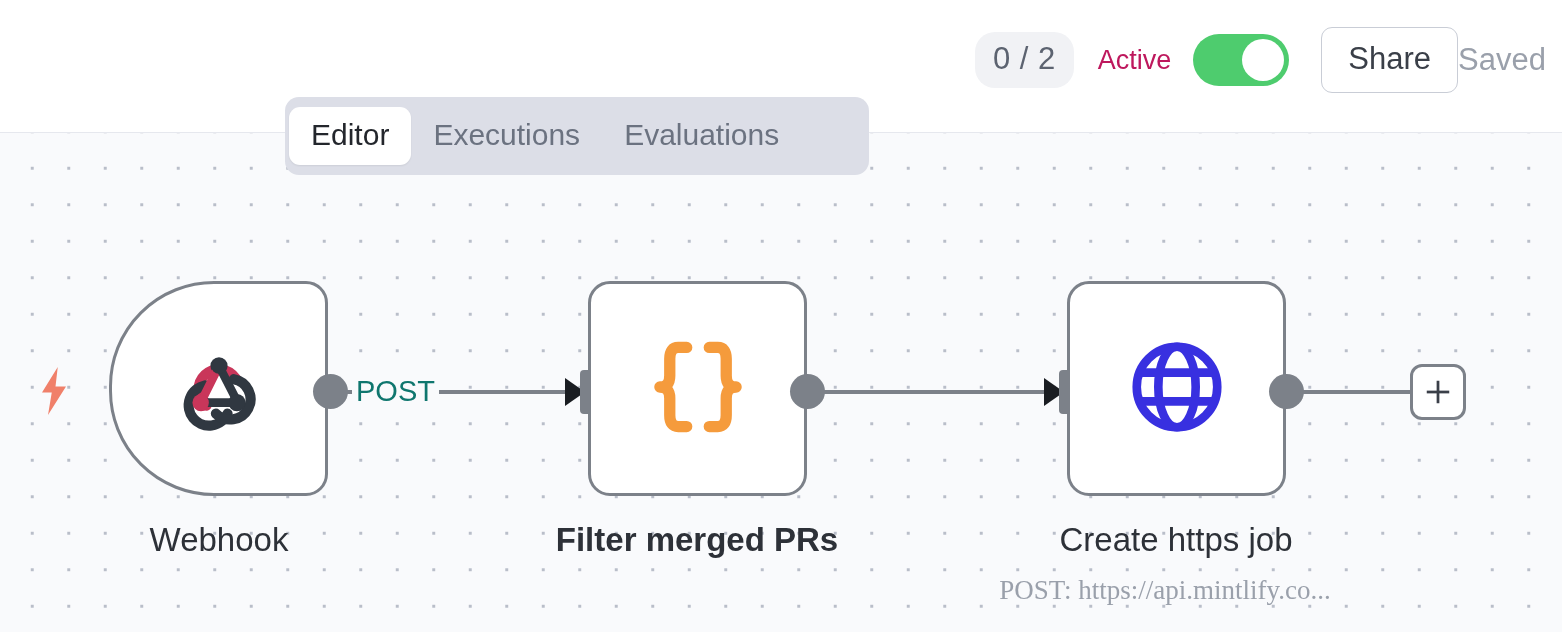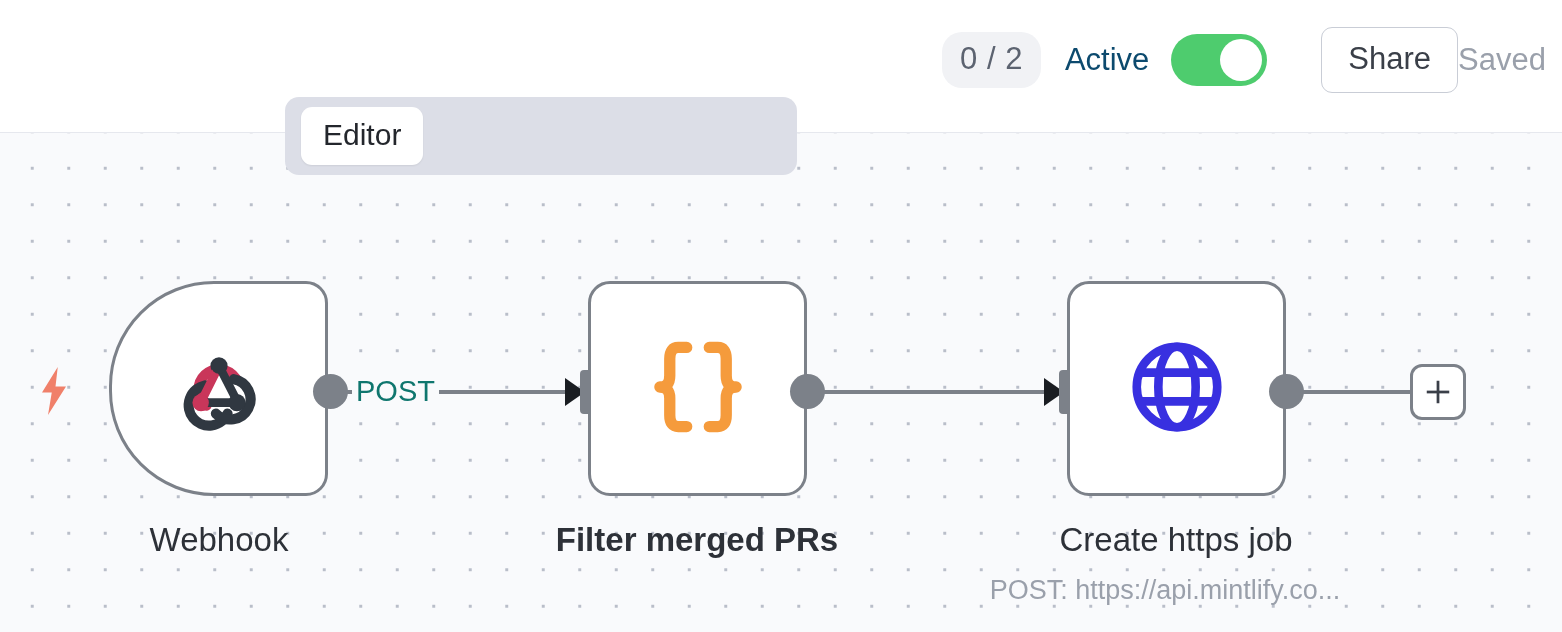--- a/index.html
+++ b/index.html
@@ -30,67 +30,67 @@
   .run-badge {
     background: #f1f2f5;
     color: #5c6370;
     font-size: 31px;
     border-radius: 20px;
     padding: 9px 18px 11px 18px;
     letter-spacing: 0.5px;
     white-space: nowrap;
   }
   .active-label {
-    color: #0c4a6e;
-    font-size: 31px;
+    color: #be185d;
+    font-size: 27px;
     margin-left: 24px;
     white-space: nowrap;
   }
   .toggle {
     margin-left: 22px;
     width: 96px; height: 52px;
     background: #4ecc6e;
     border-radius: 26px;
     position: relative;
     cursor: pointer;
     flex: none;
   }
   .toggle .knob {
     position: absolute; top: 5px; right: 5px;
     width: 42px; height: 42px;
     background: #ffffff;
     border-radius: 50%;
   }
   .share-btn {
-    margin-left: 54px;
+    margin-left: 32px;
     border: 1.6px solid #c9cdd6;
     border-radius: 11px;
     background: #ffffff;
     color: #3a3f48;
     font-size: 31px;
     font-family: "Liberation Sans", sans-serif;
     padding: 13px 26px 15px 26px;
     cursor: pointer;
     white-space: nowrap;
   }
   .saved-label {
     color: #9aa0ab;
     font-size: 31px;
     white-space: nowrap;
   }
 
   
   #tabbar {
     position: absolute;
     left: 285px; top: 97px;
-    width: 512px; height: 78px;
+    width: 584px; height: 78px;
     background: #dcdee7;
     border-radius: 14px;
     display: flex; align-items: center;
-    padding: 0 16px;
+    padding: 0 4px;
     z-index: 9;
   }
   .tab {
     font-size: 30px;
     color: #6b7280;
     padding: 11px 22px 13px 22px;
     border-radius: 11px;
     cursor: pointer;
     white-space: nowrap;
     background: transparent;
@@ -218,20 +218,22 @@
       </div>
 
       <button class="share-btn">Share</button>
 
       <div class="saved-label">Saved</div>
     </div>
   </div>
 
   <div id="tabbar">
     <button class="tab active">Editor</button>
+    <button class="tab">Executions</button>
+    <button class="tab">Evaluations</button>
   </div>
 
   <div id="canvas">
 
     <div class="bolt" style="left:36px; top:234px;">
       <svg width="36" height="48" viewBox="0 0 24 32" xmlns="http://www.w3.org/2000/svg">
         <path d="M14.5 0 L4 17 L10.5 17 L8 32 L20 13 L13 13 Z" fill="#f0806a"></path>
       </svg>
     </div>
 
@@ -293,21 +295,21 @@
             <circle cx="32" cy="32" r="28"></circle>
             <ellipse cx="32" cy="32" rx="13" ry="28"></ellipse>
             <line x1="4.5" y1="22" x2="59.5" y2="22"></line>
             <line x1="4.5" y1="42" x2="59.5" y2="42"></line>
           </g>
         </svg>
       </span>
     </div>
     <div class="port-out" style="left:1269px; top:241px;"></div>
     <div class="node-label" style="left:1176px; top:388px;">Create https job</div>
-    <div class="node-sub" style="left:1165px; top:442px;">POST: https://api.mintlify.co...</div>
+    <div class="node-sub" style="left:1165px; top:442px;font-family:Liberation Serif, serif;">POST: https://api.mintlify.co...</div>
 
     <div class="edge-line" style="left:1300px; top:257px; width:112px;"></div>
     <div class="add-btn" style="left:1410px; top:231px;">
       <svg width="30" height="30" viewBox="0 0 24 24" xmlns="http://www.w3.org/2000/svg">
         <line x1="12" y1="3" x2="12" y2="21" stroke="#3a3f48" stroke-width="2.2"></line>
         <line x1="3" y1="12" x2="21" y2="12" stroke="#3a3f48" stroke-width="2.2"></line>
       </svg>
     </div>
 
   </div>

